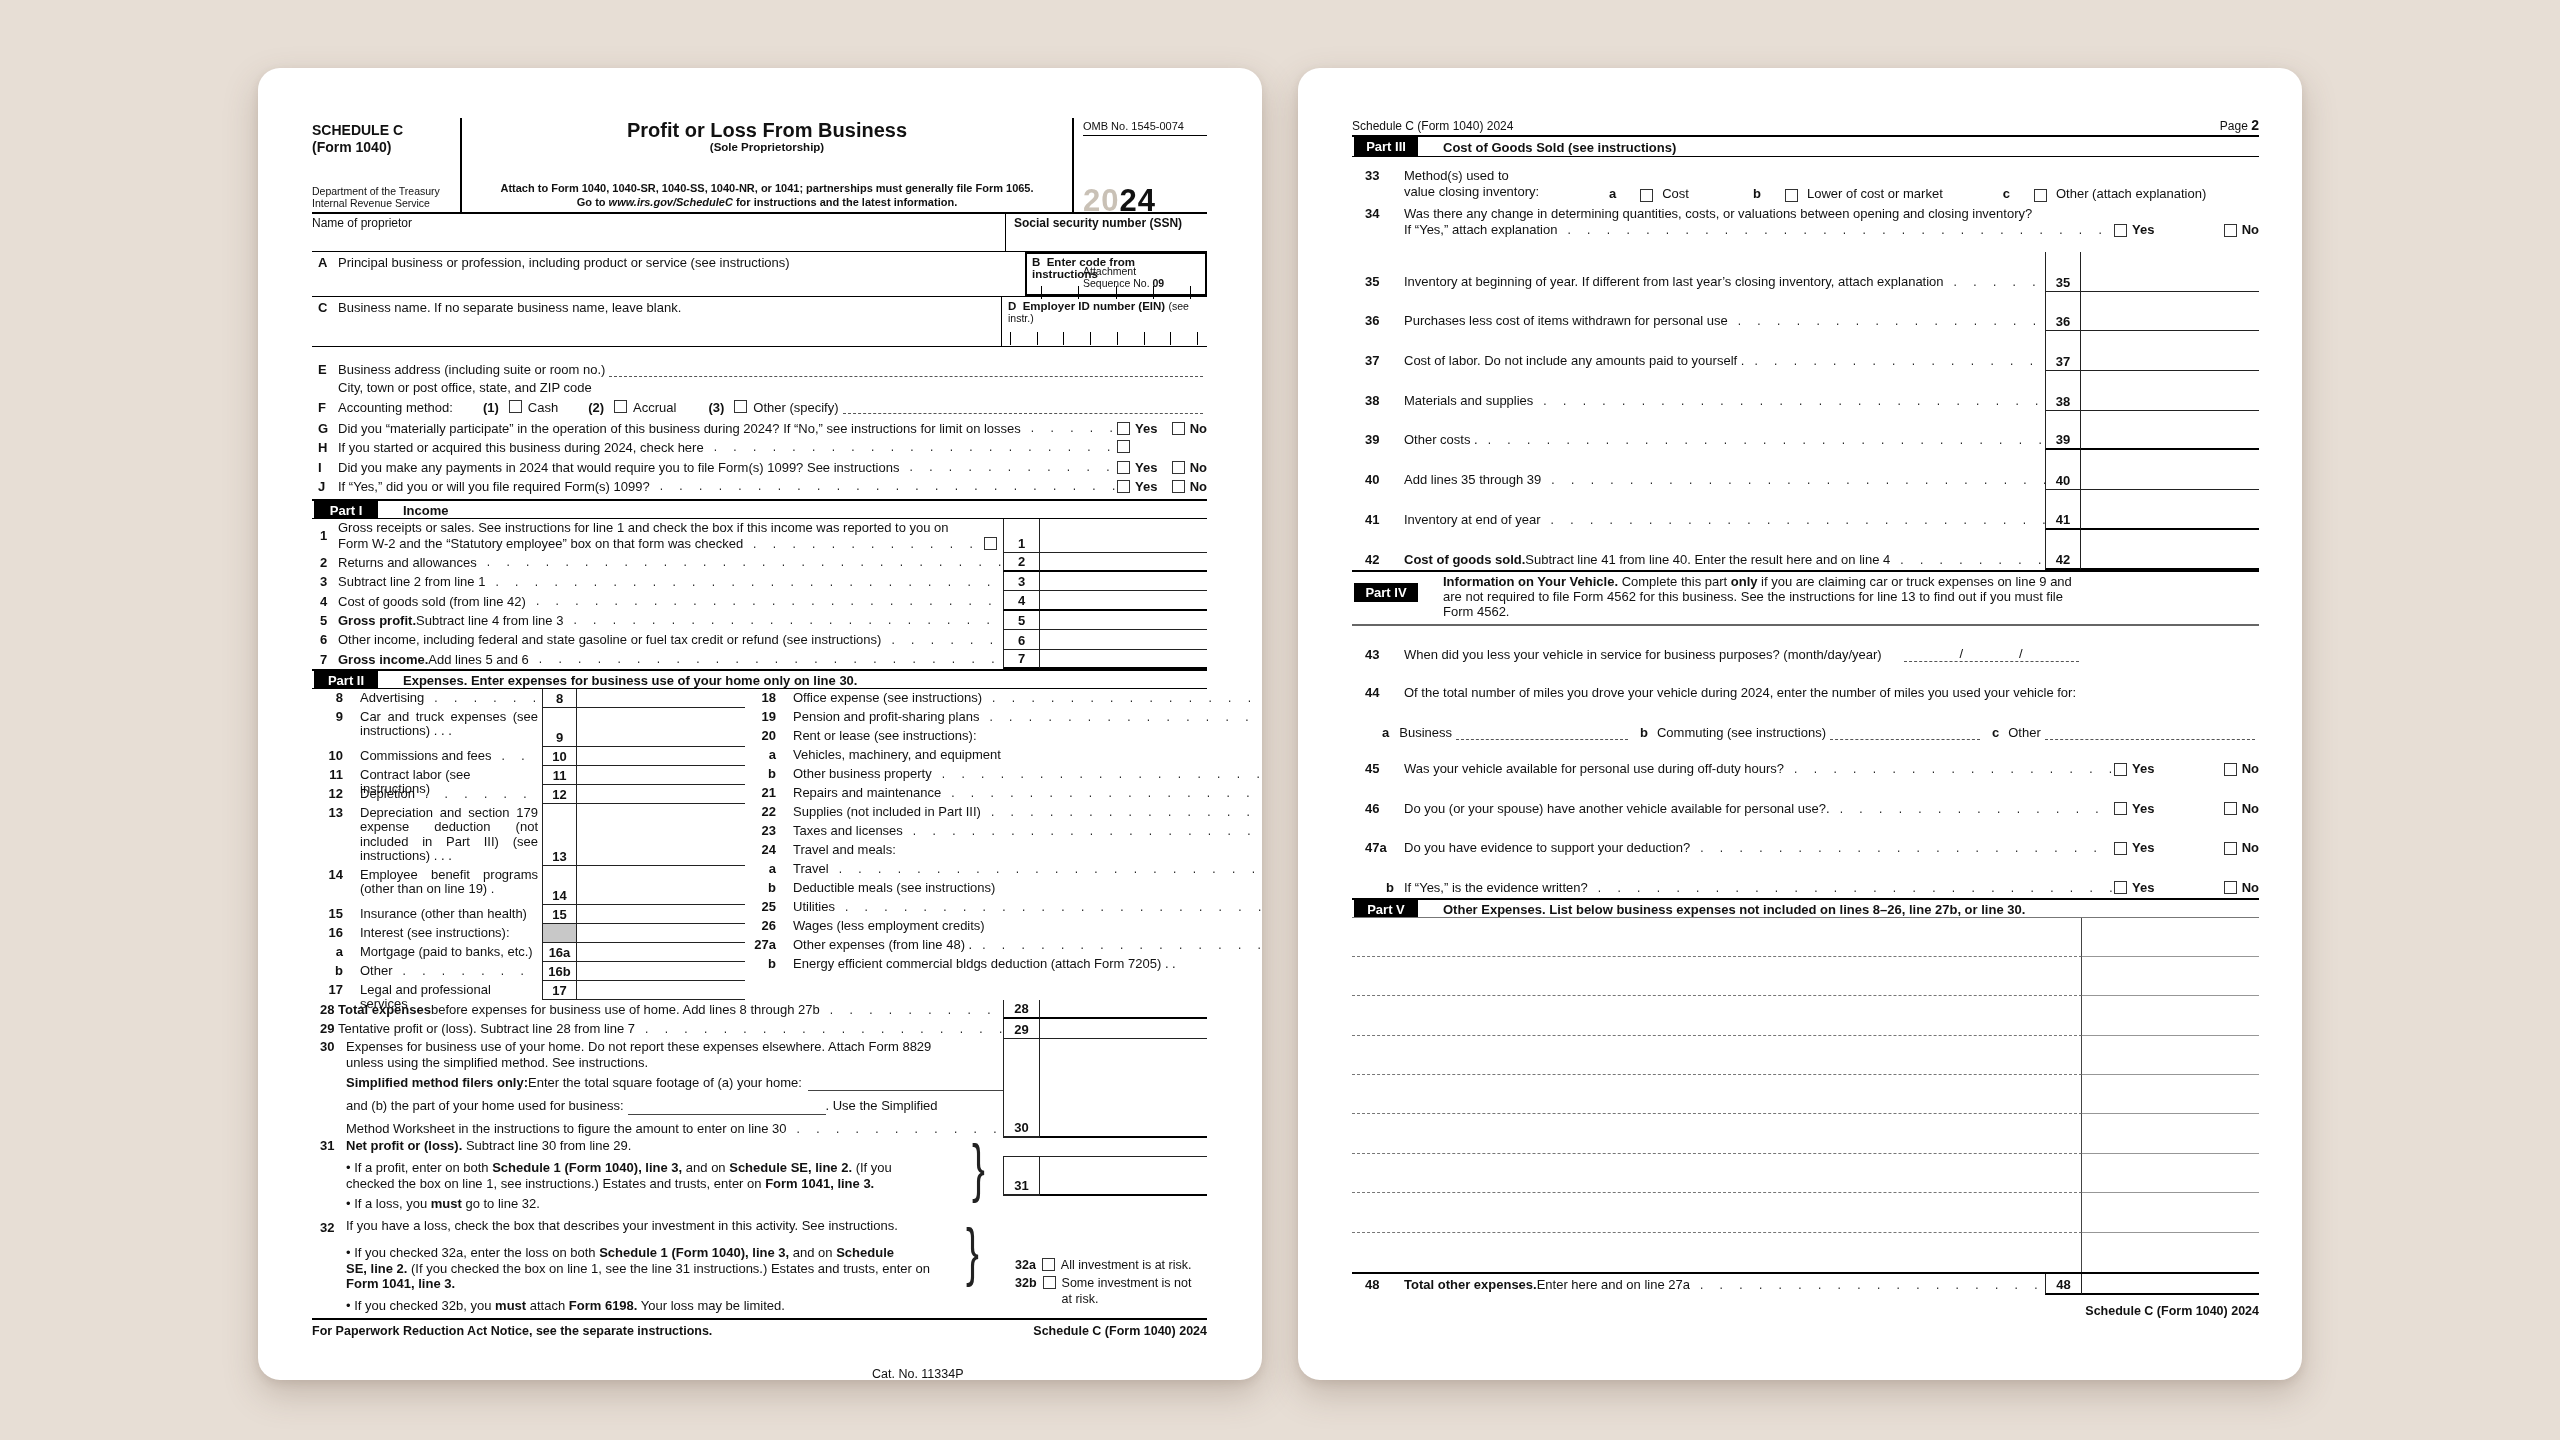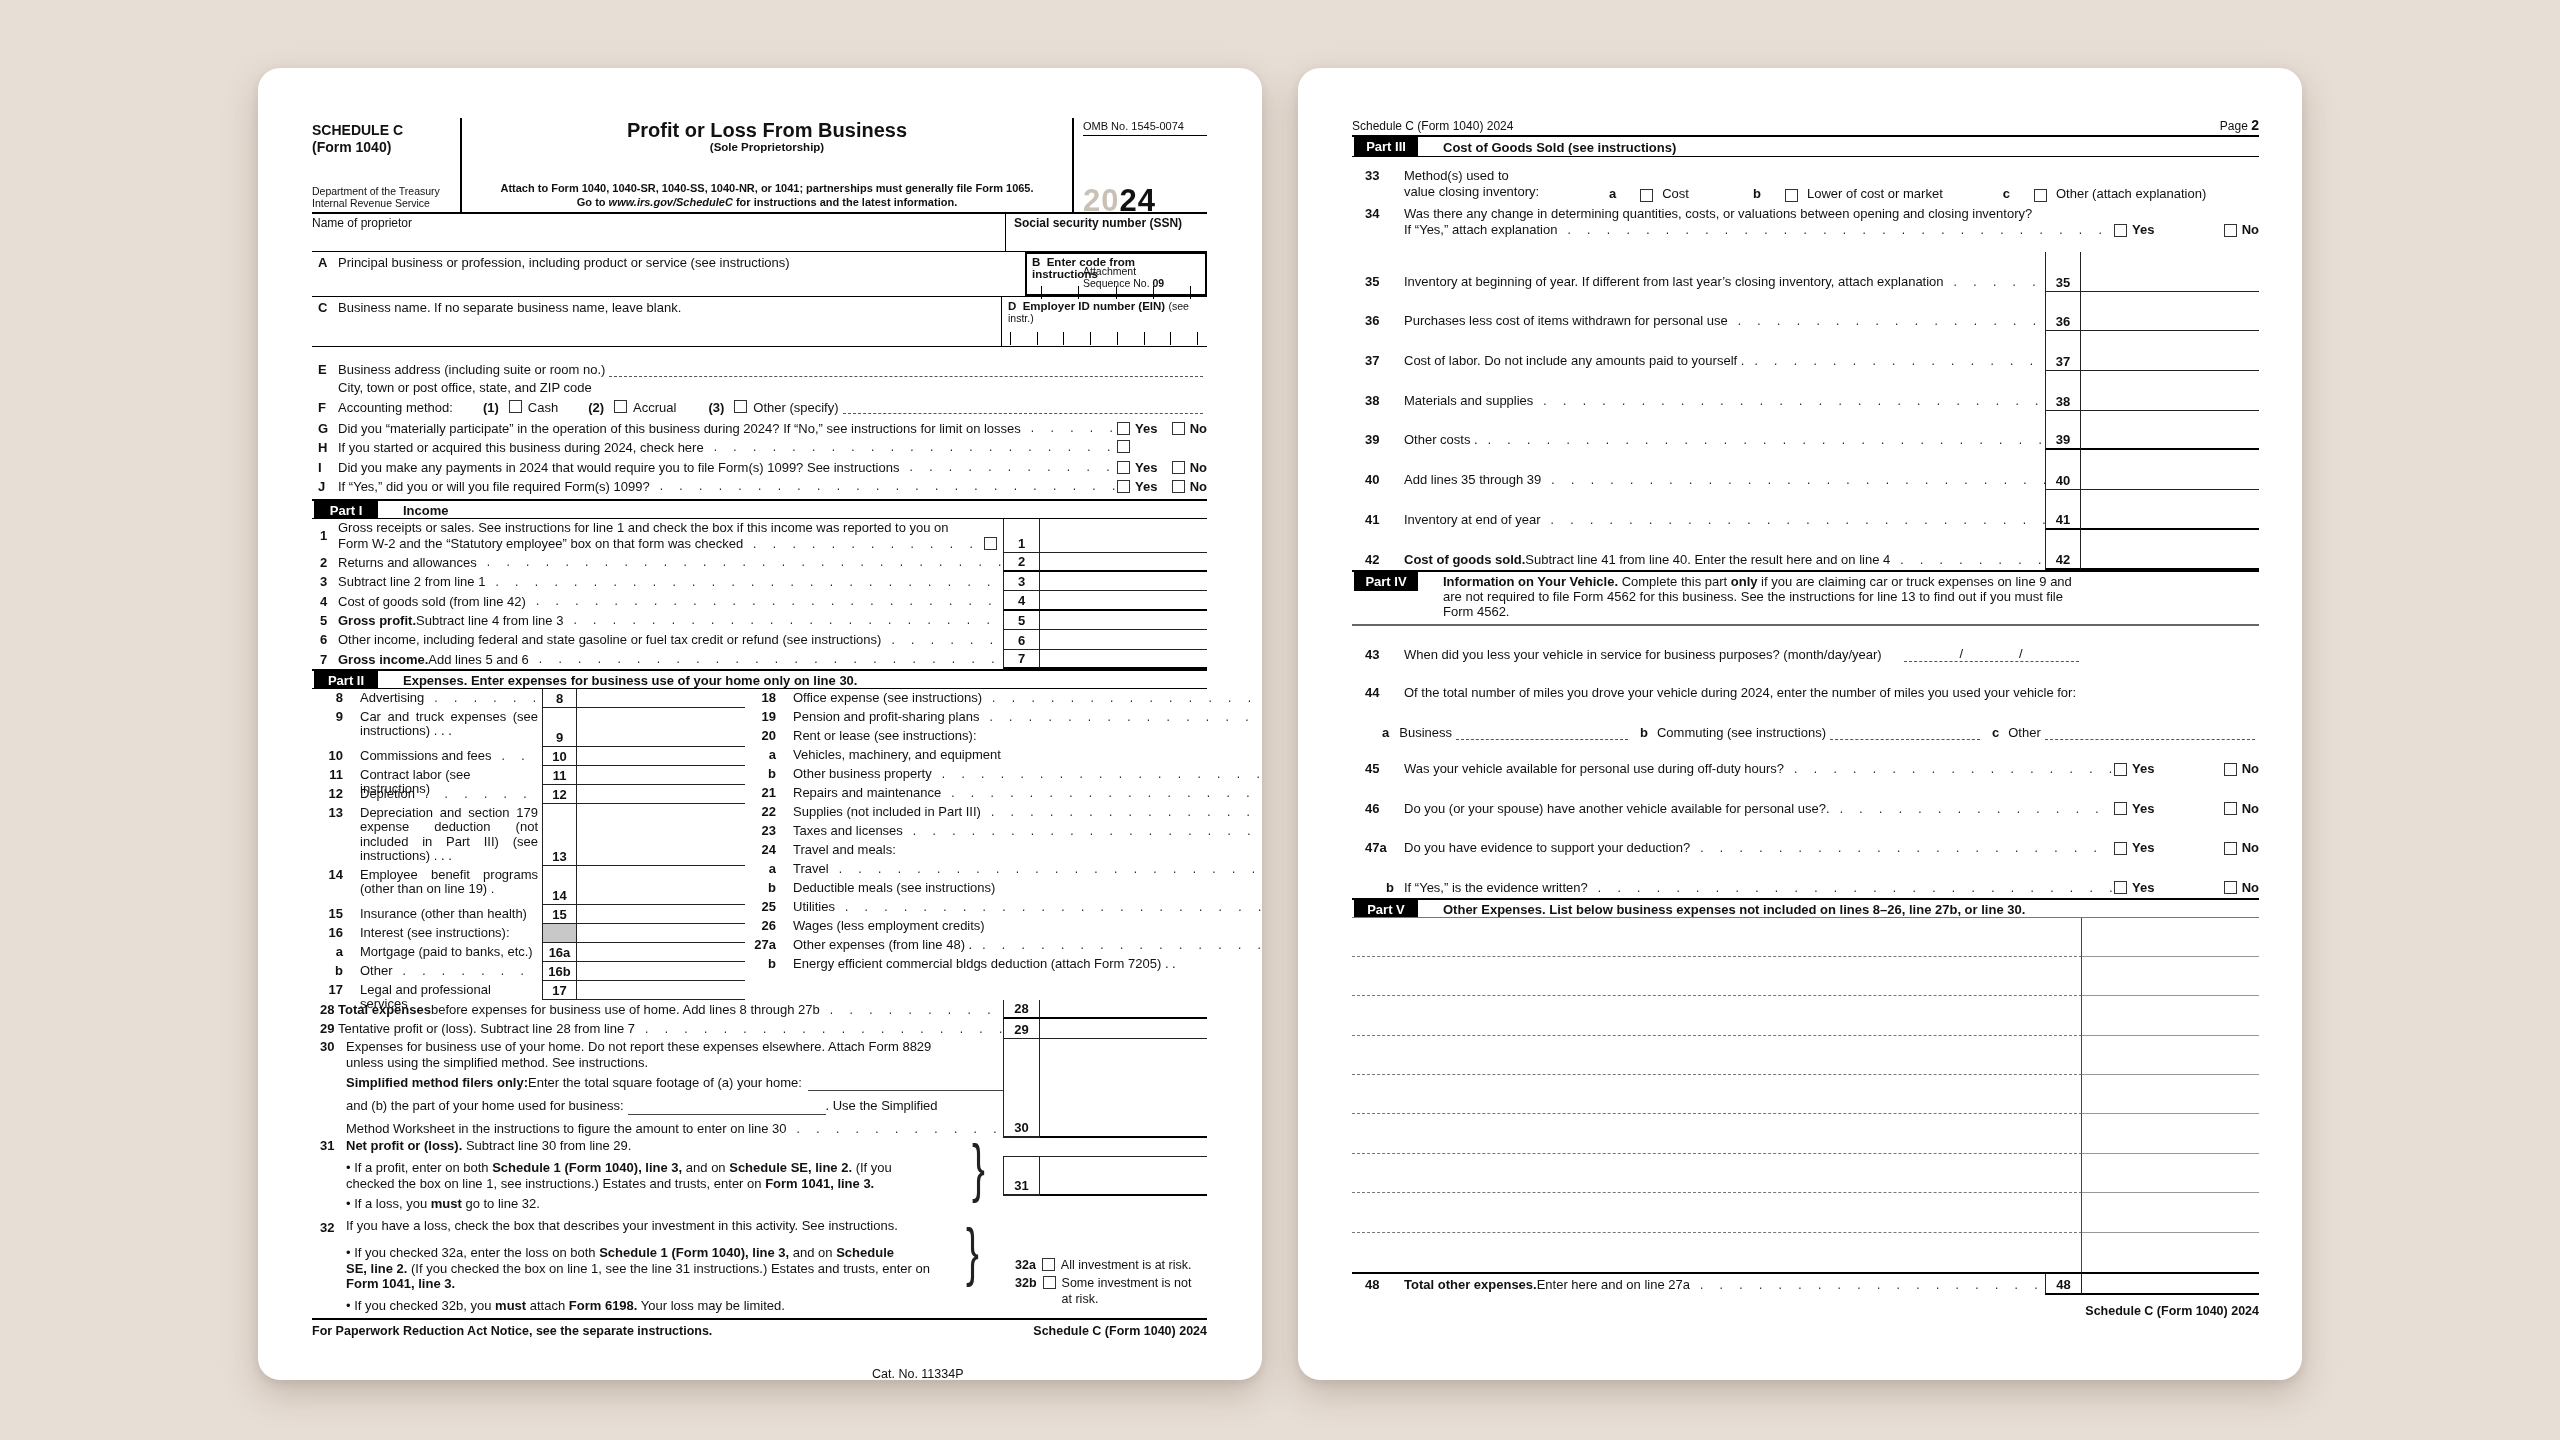--- a/index.html
+++ b/index.html
@@ -96,21 +96,21 @@
   .pbar2{border-top:none;}
   .r33{display:flex;margin-top:11px;height:36px;line-height:16px;}
   .r34{display:flex;height:46px;line-height:16px;margin-top:2px;}
   .p2ln{width:52px;padding-left:13px;box-sizing:border-box;font-weight:bold;flex:none;}
   .crow{display:flex;align-items:stretch;height:39.7px;}
   .crow .clab{flex:1;display:flex;align-items:flex-end;min-width:0;padding-bottom:3px;}
   .crow .p2ln{display:flex;align-items:flex-end;padding-bottom:3px;}
   .cnb{width:36px;}
   .camt{width:178px;}
   .pbar-tall{height:56px;border-bottom:2px solid #666;align-items:flex-start;}
-  .pbar-tall .plabel{height:19px;margin-top:0;}
+  .pbar-tall .plabel{height:19px;margin-top:11px;}
   .pbar-tall .ptxt{margin-left:25px;line-height:15.4px;padding-top:2px;}
   .vrow{display:flex;align-items:flex-end;height:39.5px;line-height:16px;padding-bottom:2px;box-sizing:border-box;}
   .pvrow{display:flex;align-items:flex-end;height:39.4px;}
   .pvdesc{flex:1;border-bottom:1.3px dashed #777;height:100%;box-sizing:border-box;border-right:1px solid #444;}
   .pvdesc.nodash{border-bottom:none;}
   .pvamt{width:177px;flex:none;border-bottom:1.6px solid #979797;height:100%;box-sizing:border-box;}
   .pvrow:last-child .pvamt{border-bottom:none;}
   .r48{display:flex;border-top:2.2px solid #000;height:21px;align-items:stretch;}
   .r48 .nbx{width:37px;}
   .r48 .amt48{width:177px;border-bottom:2.6px solid #000;flex:none;box-sizing:border-box;}

